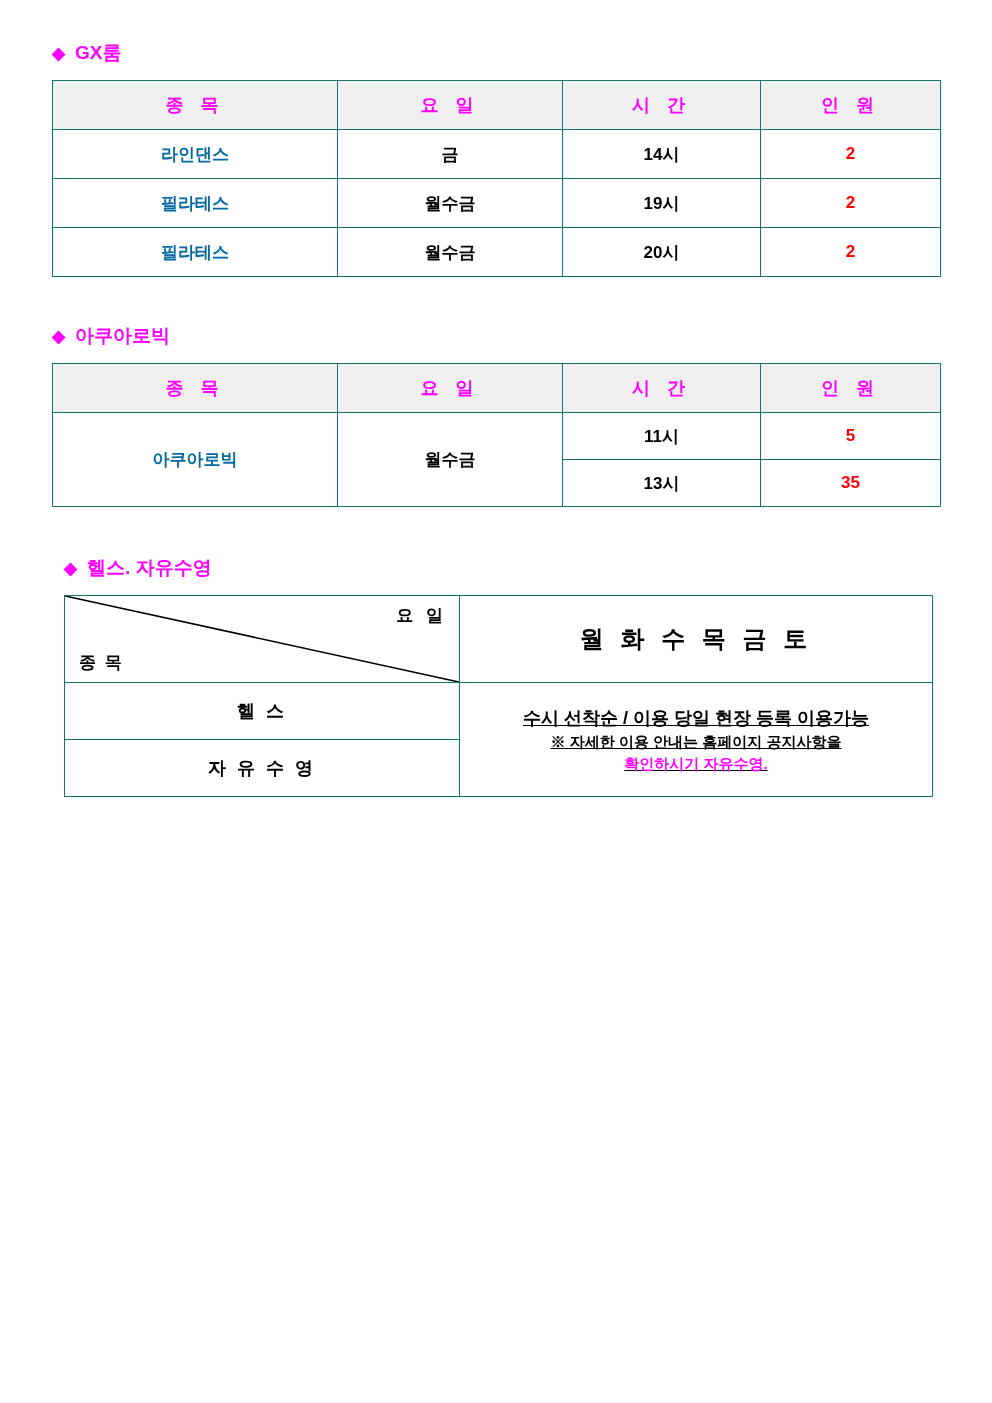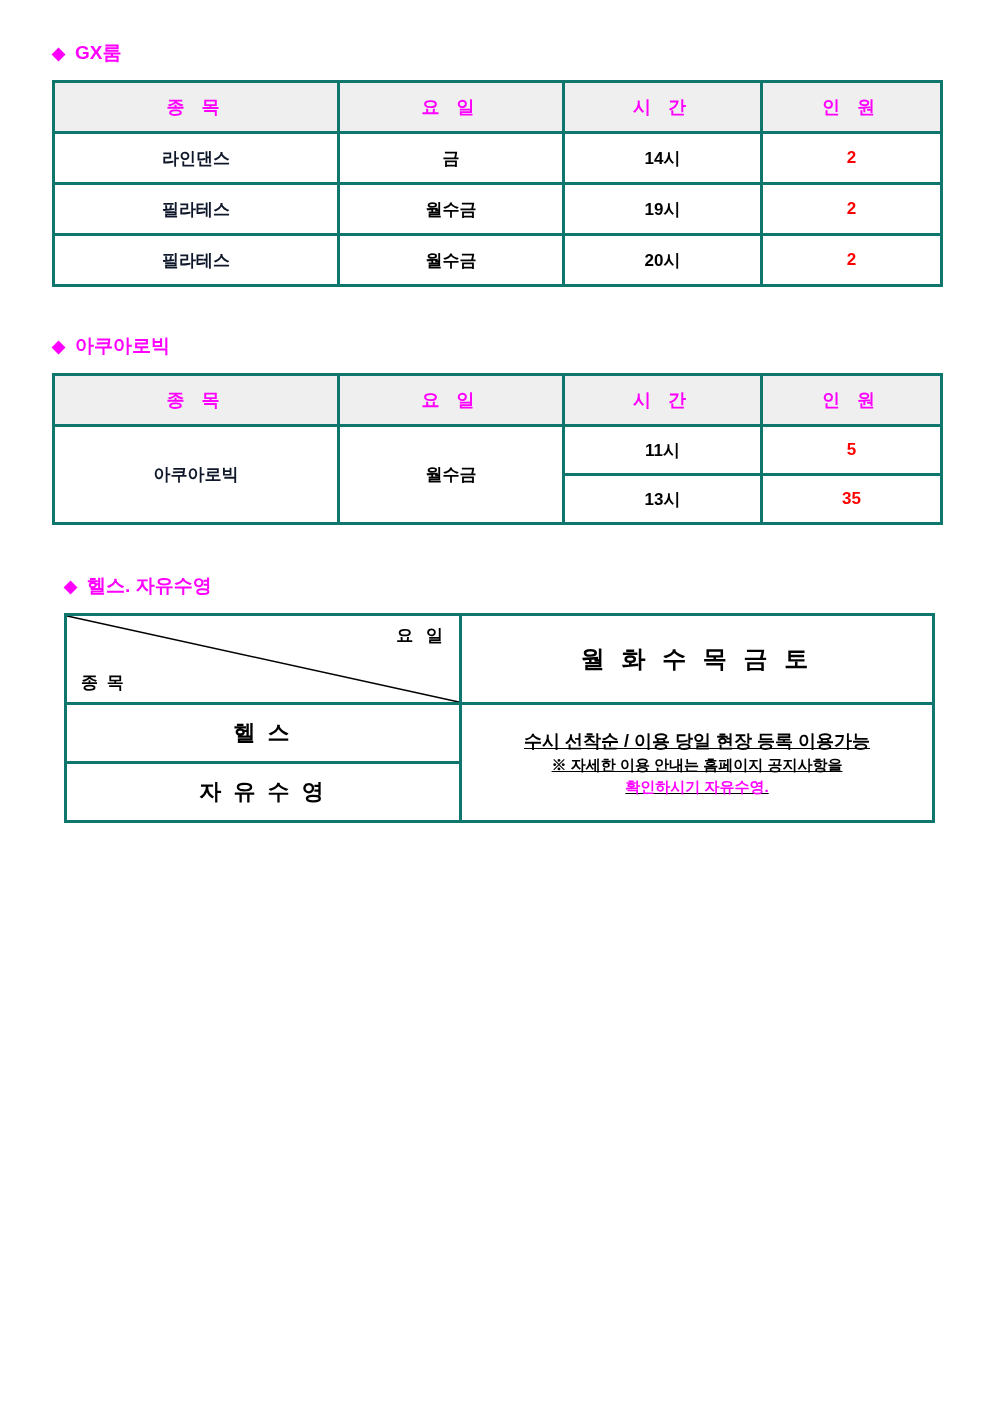--- a/index.html
+++ b/index.html
@@ -51,41 +51,41 @@
   #head-gx { margin-top: 40px; margin-left: 0px; }
   #head-aqua { margin-top: 46px; margin-left: 0px; }
   #head-health { margin-top: 48px; margin-left: 12px; }
 
   
   table {
     border-collapse: collapse;
     table-layout: fixed;
   }
   table td, table th {
-    border: 3px solid #0f766e;
+    border: 1px solid #0f766e;
     text-align: center;
     vertical-align: middle;
     font-size: 17px;
     font-weight: bold;
     padding: 0;
   }
   .tbl-main {
     width: 888px;
     margin-top: 14px;
     margin-left: 0px;
   }
   .tbl-main .hdr td {
     background: #efefef;
     color: #ff00ff;
     height: 48px;
     letter-spacing: 6px;
     font-size: 18px;
   }
   .tbl-main td.subject {
-    color: #0f172a;
+    color: #0369a1;
     height: 48px;
   }
   .tbl-main td.day,
   .tbl-main td.time {
     color: #000000;
     height: 48px;
   }
   .tbl-main td.count {
     color: #ff0000;
     height: 48px;
@@ -141,21 +141,21 @@
     font-weight: bold;
     letter-spacing: 2px;
   }
   .tbl-health td.days-head {
     height: 86px;
     font-size: 24px;
     letter-spacing: 5px;
   }
   .tbl-health td.row-label {
     height: 56px;
-    font-size: 22px;
+    font-size: 18px;
     letter-spacing: 3px;
   }
   .tbl-health td.note {
     padding: 8px 6px;
     line-height: 1.45;
     text-decoration: underline;
   }
   .note .line1 {
     font-size: 18px;
     font-weight: bold;

